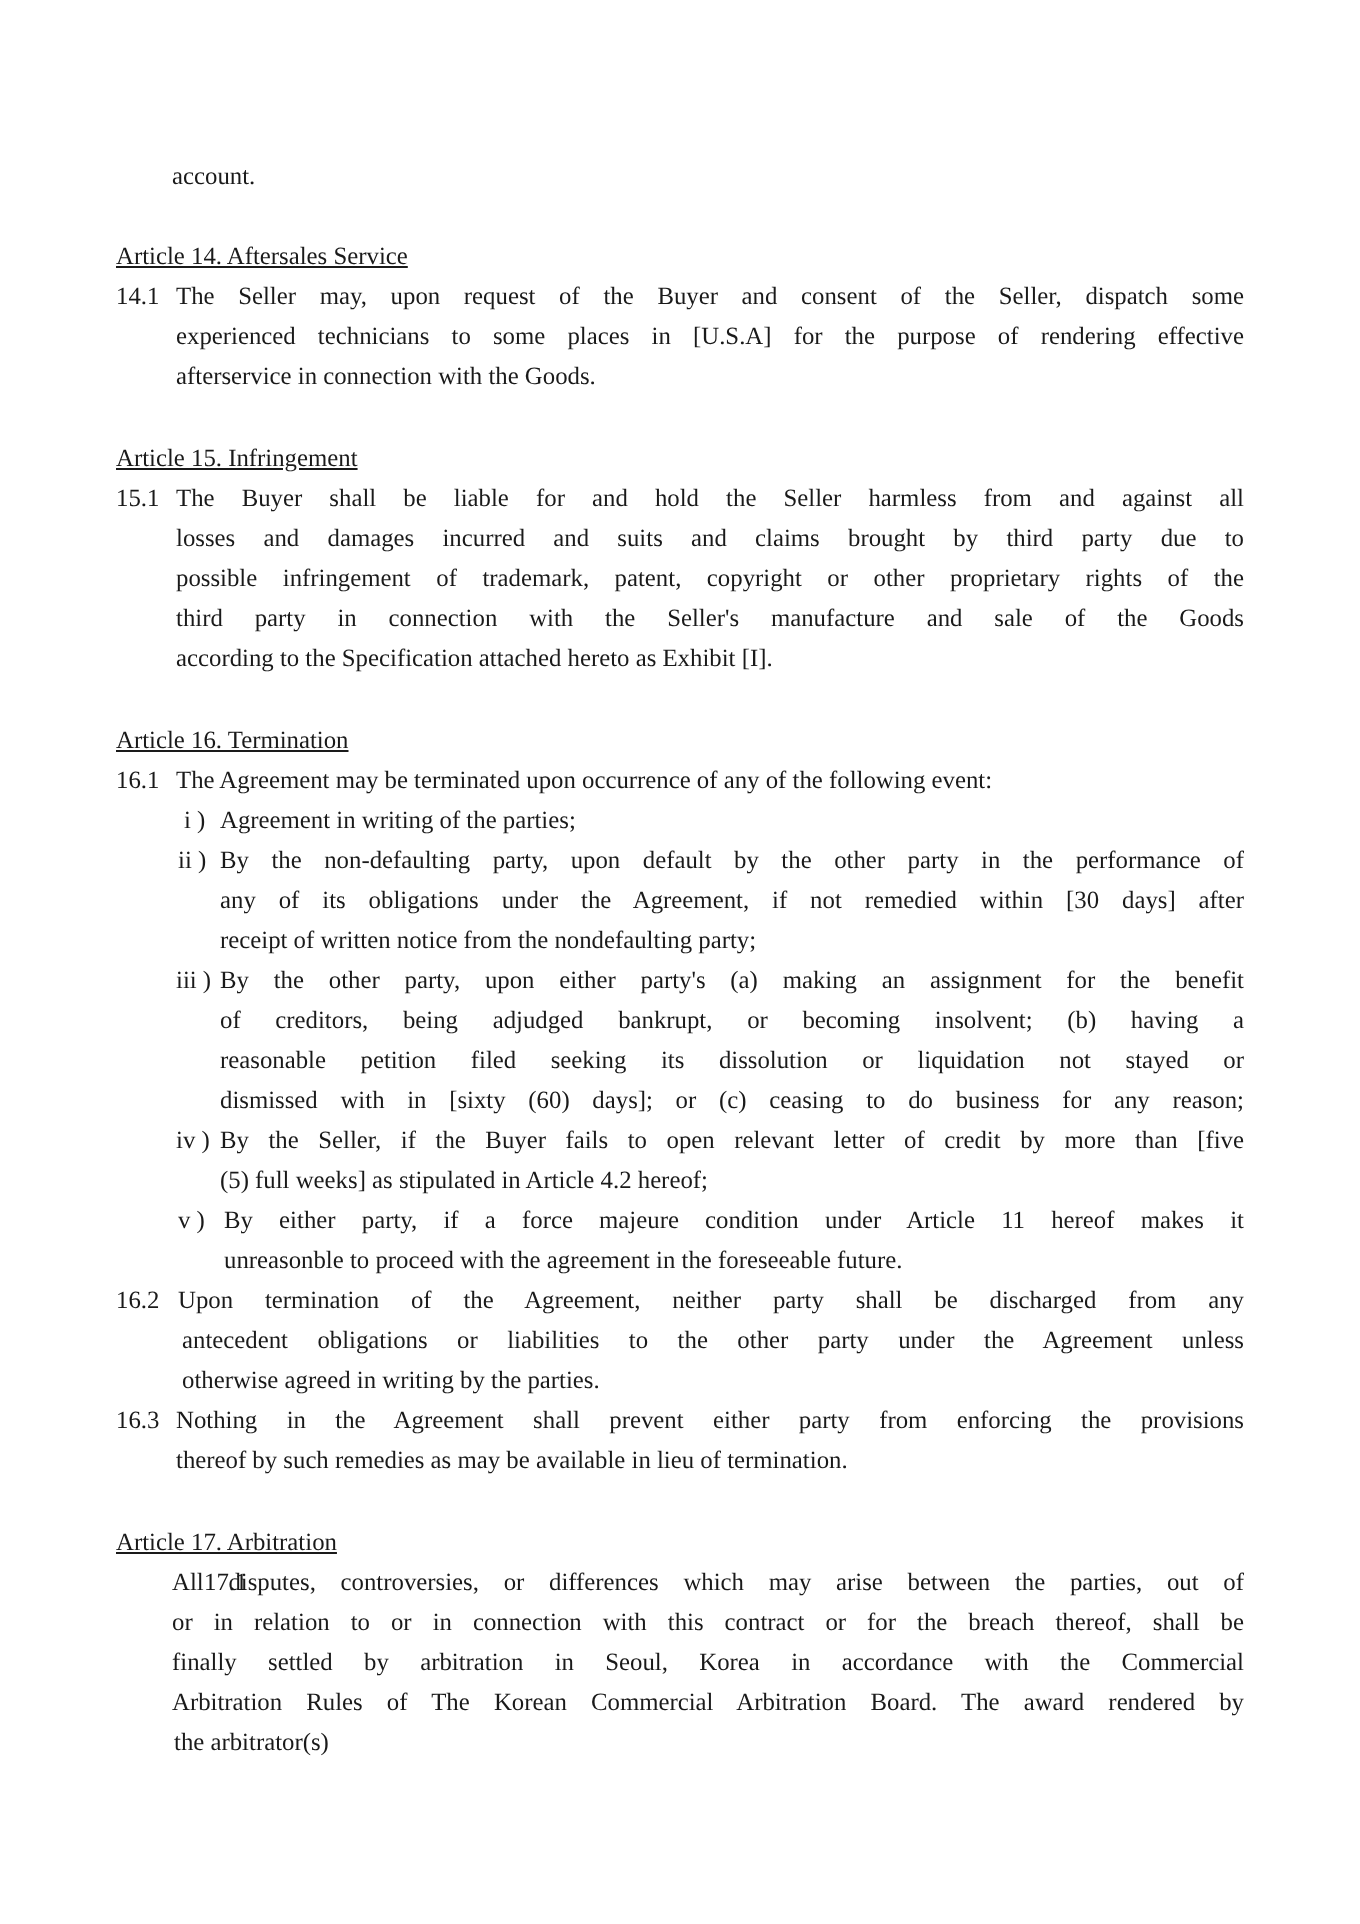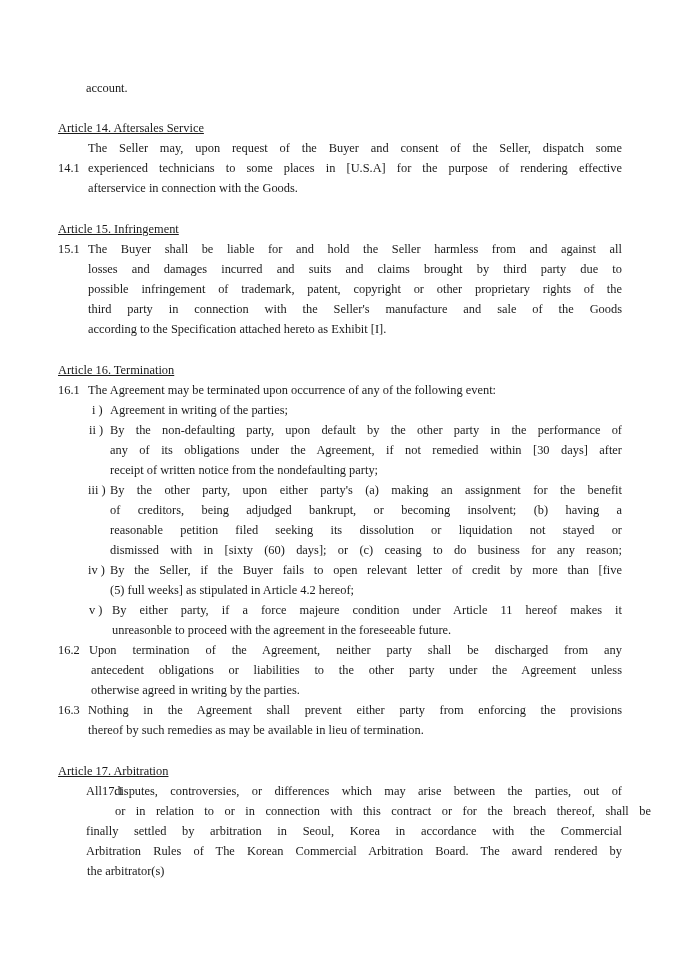--- a/index.html
+++ b/index.html
@@ -11,21 +11,21 @@
   .l1 { left:86px; }
   .num { position:absolute; left:58px; }
   .rom { position:absolute; }
 </style>
 </head>
 <body>
 
 <div class="ln l1" style="top:80px;">account.</div>
 
 <div class="ln l0" style="top:120px;">Article 14. Aftersales Service</div>
-<div class="ln num" style="top:140px;margin-top:20px;">14.1</div>
+<div class="ln num" style="top:140px;">14.1</div>
 <div class="ln just" style="top:140px;left:88px;width:534px;">The Seller may, upon request of the Buyer and consent of the Seller, dispatch some</div>
 <div class="ln just" style="top:160px;left:88px;width:534px;">experienced technicians to some places in [U.S.A] for the purpose of rendering effective</div>
 <div class="ln" style="top:180px;left:88px;">afterservice in connection with the Goods.</div>
 
 <div class="ln l0" style="top:221px;">Article 15. Infringement</div>
 <div class="ln num" style="top:241px;">15.1</div>
 <div class="ln just" style="top:241px;left:88px;width:534px;">The  Buyer shall  be liable  for and  hold the  Seller harmless  from and against all</div>
 <div class="ln just" style="top:261px;left:88px;width:534px;">losses and  damages incurred and suits  and claims brought by third party due to</div>
 <div class="ln just" style="top:281px;left:88px;width:534px;">possible  infringement of trademark, patent, copyright or other proprietary rights of the</div>
 <div class="ln just" style="top:301px;left:88px;width:534px;">third party in connection with the Seller's manufacture and  sale of the Goods</div>
@@ -62,16 +62,16 @@
 <div class="ln just" style="top:662px;left:91px;width:531px;">antecedent  obligations or liabilities  to the other  party under the Agreement unless</div>
 <div class="ln" style="top:682px;left:91px;">otherwise agreed in writing by the parties.</div>
 
 <div class="ln num" style="top:702px;">16.3</div>
 <div class="ln just" style="top:702px;left:88px;width:534px;">Nothing in the  Agreement shall prevent  either party from  enforcing the provisions</div>
 <div class="ln" style="top:722px;left:88px;">thereof by such remedies as may  be available in lieu of termination.</div>
 
 <div class="ln l0" style="top:763px;">Article 17. Arbitration</div>
 <div class="ln num" style="top:783px;margin-left:44px;">17.1</div>
 <div class="ln just" style="top:783px;left:86px;width:536px;">All disputes, controversies,  or differences which may  arise between the parties, out of</div>
-<div class="ln just" style="top:803px;left:86px;width:536px;margin-left:29px;">or in relation to or  in connection with this contract or for the breach thereof, shall be</div>
+<div class="ln just" style="top:803px;left:86px;width:536px;">or in relation to or  in connection with this contract or for the breach thereof, shall be</div>
 <div class="ln just" style="top:823px;left:86px;width:536px;">finally settled by arbitration in Seoul, Korea in accordance  with the Commercial</div>
 <div class="ln just" style="top:843px;left:86px;width:536px;">Arbitration  Rules of The Korean Commercial Arbitration Board. The award rendered by</div>
 <div class="ln" style="top:863px;left:87px;">the arbitrator(s)</div>
 
 </body></html>

